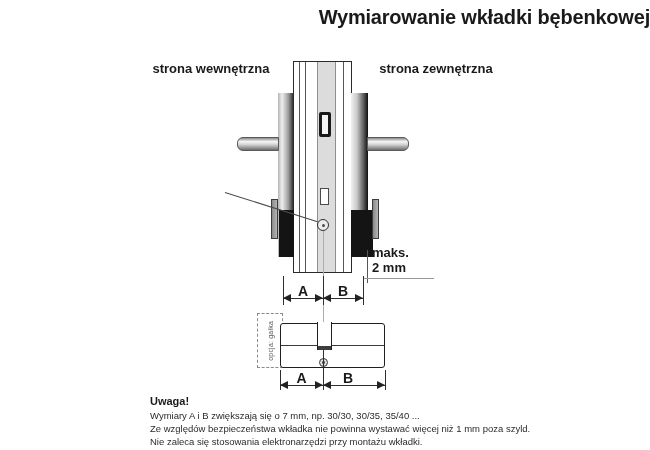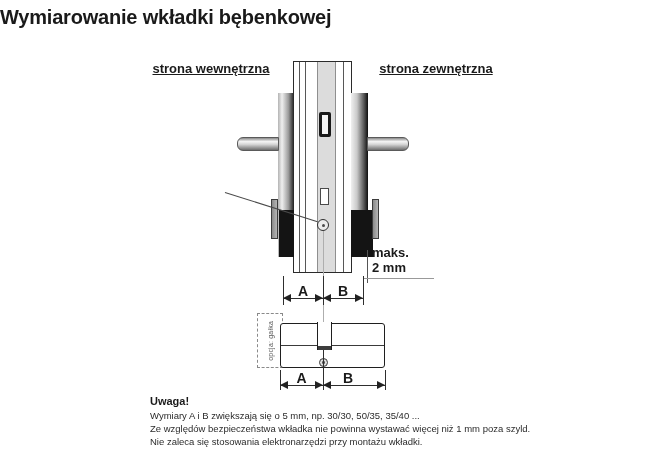--- a/index.html
+++ b/index.html
@@ -1,22 +1,22 @@
 <!DOCTYPE html>
 <html><head>
 <meta charset="utf-8">
 <style>
   html,body{margin:0;padding:0;background:#fff;}
   .canvas{
     position:relative;width:650px;height:450px;background:#ffffff;overflow:hidden;
     font-family:"Liberation Sans","DejaVu Sans",sans-serif;color:#1a1a1a;
   }
   .abs{position:absolute;}
-  .title{left:0;right:0;top:6px;text-align:left;font-size:20px;font-weight:bold;letter-spacing:-0.2px;}
-  .side-label{top:61px;font-size:13px;font-weight:bold;text-align:center;text-decoration:underline;}
+  .title{left:0;right:0;top:6px;text-align:right;font-size:20px;font-weight:bold;letter-spacing:-0.2px;padding-left:24px;}
+  .side-label{top:61px;font-size:13px;font-weight:bold;text-align:center;}
   .inner-label{left:143px;width:136px;}
   .outer-label{left:372px;width:128px;}
 
   
   .door{left:293px;top:61px;width:59px;height:212px;background:#fff;border:1px solid #2b2b2b;box-sizing:border-box;}
   .door-line{position:absolute;top:0;bottom:0;width:1px;background:#575757;}
   .core-strip{position:absolute;top:0;bottom:0;left:23px;width:19px;background:#dcdcdc;border-left:1px solid #8f8f8f;border-right:1px solid #8f8f8f;box-sizing:border-box;}
   .plate{top:93px;height:164px;}
   .plate-left{left:278px;width:16px;background:linear-gradient(to right,#b3b3b3 0%,#efefef 25%,#9c9c9c 65%,#1f1f1f 100%);}
   .plate-right{left:351px;width:17px;background:linear-gradient(to right,#f0f0f0 0%,#c9c9c9 35%,#5a5a5a 75%,#0e0e0e 100%);}
@@ -138,18 +138,18 @@
   <div class="abs hline" style="left:280px;top:385px;width:105px;"></div>
   <div class="abs arr arr-l" style="left:280px;top:381px;"></div>
   <div class="abs arr arr-r" style="left:315px;top:381px;"></div>
   <div class="abs arr arr-l" style="left:323px;top:381px;"></div>
   <div class="abs arr arr-r" style="left:377px;top:381px;"></div>
   <div class="abs dim-label" style="left:280px;top:370px;width:43px;">A</div>
   <div class="abs dim-label" style="left:323px;top:370px;width:50px;">B</div>
 
   <div class="abs note">
     <div class="note-heading">Uwaga!</div>
-    <div class="note-line">Wymiary A i B zwiększają się o 5 mm, np. 30/30, 50/35, 35/40 ...</div>
+    <div class="note-line">Wymiary A i B zwiększają się o 7 mm, np. 30/30, 30/35, 35/40 ...</div>
     <div class="note-line">Ze względów bezpieczeństwa wkładka nie powinna wystawać więcej niż 1 mm poza szyld.</div>
     <div class="note-line">Nie zaleca się stosowania elektronarzędzi przy montażu wkładki.</div>
   </div>
 
 </div>
 
 </body></html>

